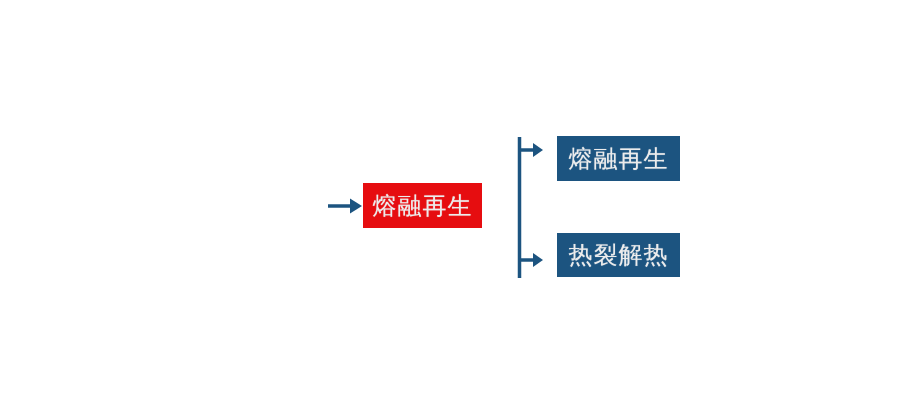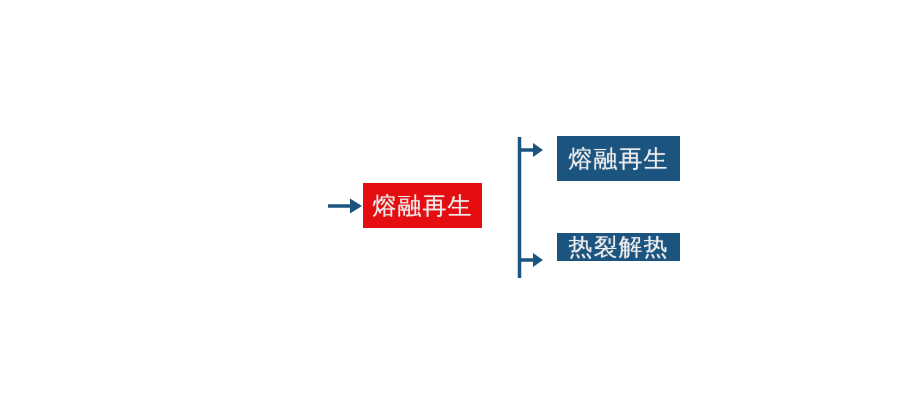--- a/index.html
+++ b/index.html
@@ -31,21 +31,21 @@
     text-shadow: 0 0 1px rgba(255,255,255,0.55);
     white-space: nowrap;
   }
   .node-blue { background: var(--node-blue, #1c5480); }
   .node-red  { background: var(--node-red, #e60d10); }
   .underline-red { border-bottom: 3px solid var(--underline-red, #e60d10); }
 
   .node-waste      { left: 196px; top: 182px; width: 117px; height: 48px; }
   .node-crushing   { left: 363px; top: 183px; width: 119px; height: 45px; }
   .node-melt       { left: 557px; top: 136px; width: 123px; height: 45px; }
-  .node-pyrolysis  { left: 557px; top: 233px; width: 123px; height: 28px; }
+  .node-pyrolysis  { left: 557px; top: 233px; width: 123px; height: 44px; }
 
   .arrow-main-svg {
     position: absolute;
     left: 326px; top: 194px;
     width: 38px; height: 24px;
   }
   .branch-svg {
     position: absolute;
     left: 508px; top: 130px;
     width: 44px; height: 155px;

